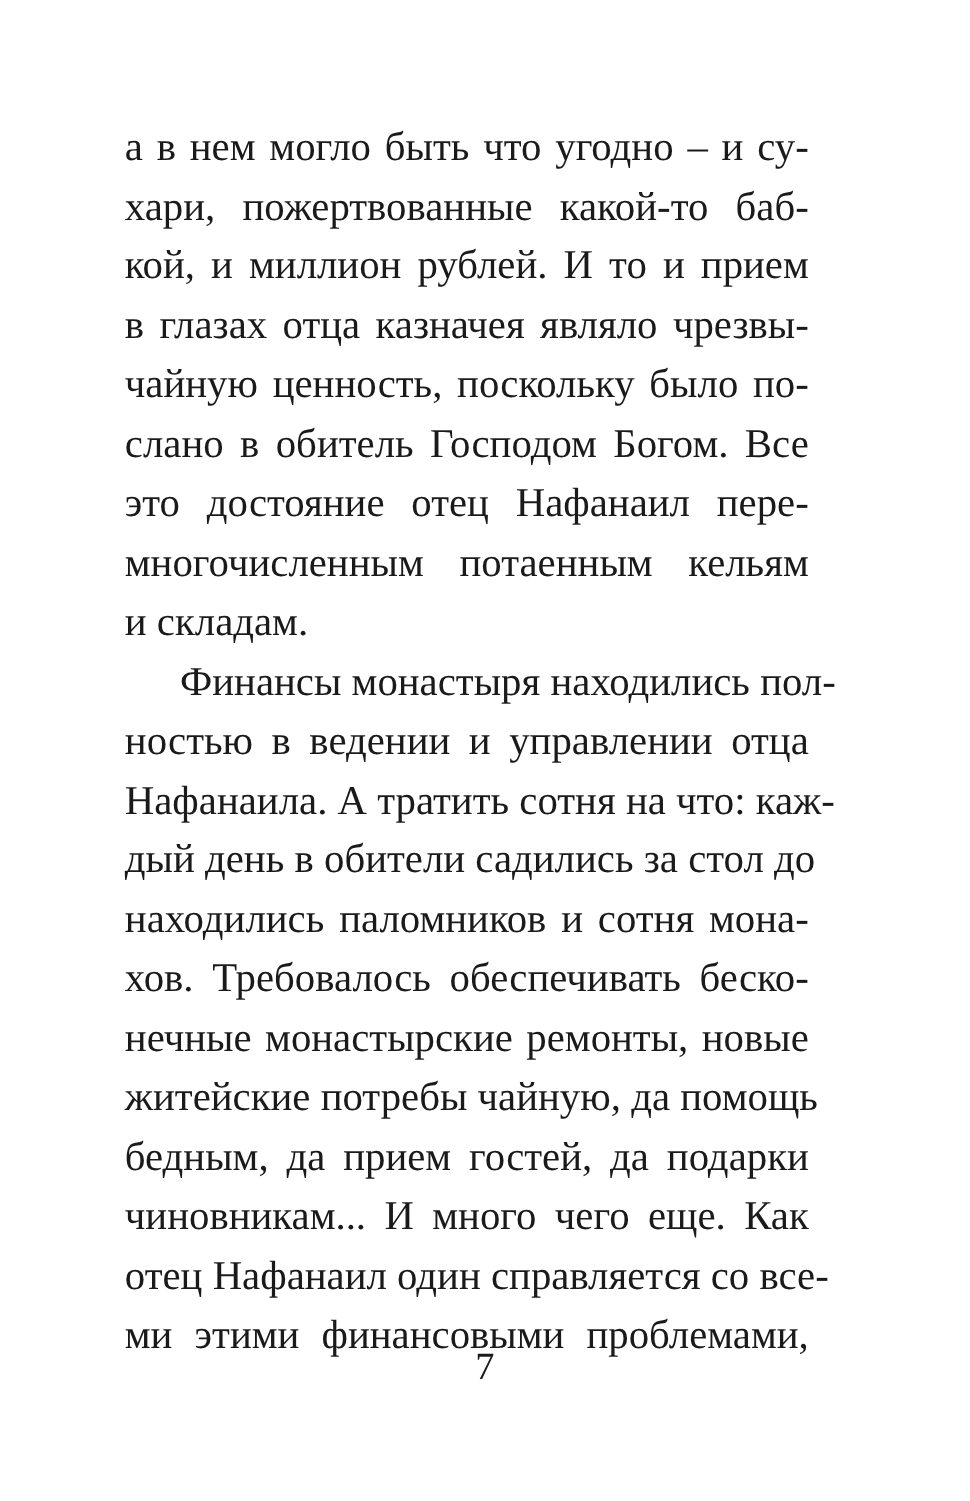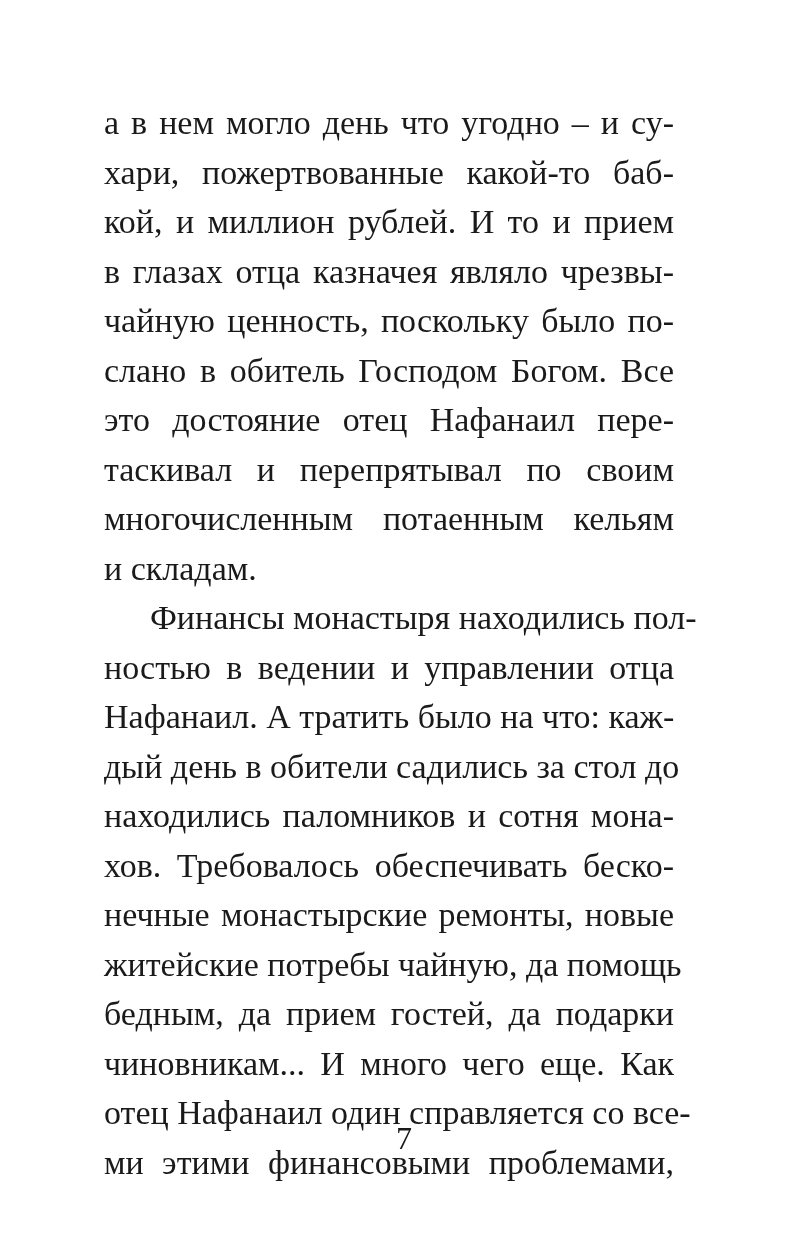--- a/index.html
+++ b/index.html
@@ -45,34 +45,33 @@
       text-align: center;
       font-size: 32px;
       line-height: 40px;
     }
   </style>
 </head>
 <body>
 
 <div class="page-text">
 
-  <span class="line">а в нем могло день что угодно – и су-</span>
+  <span class="line">а в нем могло быть что угодно – и су-</span>
   <span class="line">хари, пожертвованные какой-то баб-</span>
   <span class="line">кой, и миллион рублей. И то и прием</span>
   <span class="line">в глазах отца казначея являло чрезвы-</span>
   <span class="line">чайную ценность, поскольку было по-</span>
   <span class="line">слано в обитель Господом Богом. Все</span>
   <span class="line">это достояние отец Нафанаил пере-</span>
-  <span class="line">таскивал и перепрятывал по своим</span>
   <span class="line">многочисленным потаенным кельям</span>
   <span class="line last">и складам.</span>
 
   <span class="line indent">Финансы монастыря находились пол-</span>
   <span class="line">ностью в ведении и управлении отца</span>
-  <span class="line">Нафанаил. А тратить было на что: каж-</span>
+  <span class="line">Нафанаила. А тратить сотня на что: каж-</span>
   <span class="line">дый день в обители садились за стол до</span>
   <span class="line">находились паломников и сотня мона-</span>
   <span class="line">хов. Требовалось обеспечивать беско-</span>
   <span class="line">нечные монастырские ремонты, новые</span>
   <span class="line">житейские потребы чайную, да помощь</span>
   <span class="line">бедным, да прием гостей, да подарки</span>
   <span class="line">чиновникам... И много чего еще. Как</span>
   <span class="line">отец Нафанаил один справляется со все-</span>
   <span class="line">ми этими финансовыми проблемами,</span>
 </div>

